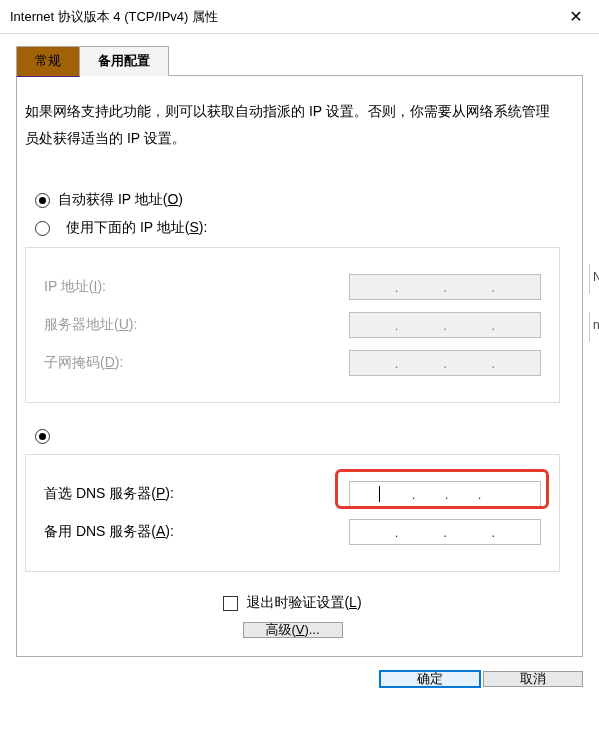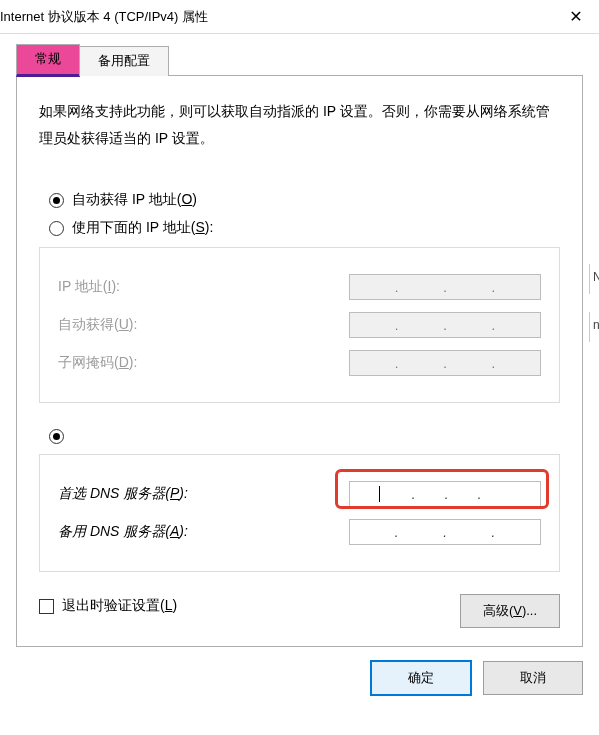--- a/index.html
+++ b/index.html
@@ -13,20 +13,21 @@
     height: 735px;
     overflow: hidden;
     position: relative;
   }
   .titlebar {
     display: flex;
     align-items: center;
     justify-content: space-between;
     height: 34px;
     border-bottom: 1px solid #dcdcdc;
+    padding-left: 10px;
   }
   .titlebar .title { font-size: 13px; }
   .titlebar .close {
     width: 46px;
     height: 34px;
     display: flex;
     align-items: center;
     justify-content: center;
     font-size: 16px;
     cursor: pointer;
@@ -55,29 +56,29 @@
     position: relative;
     z-index: 1;
     cursor: pointer;
     font-size: 13px;
   }
   .tab.inactive {
     background: #f4f4f4;
     margin-bottom: 0;
   }
   .tab.active {
-    background: #ec4899;
-    border-bottom: 3px solid #4c1d95;
+    background: #a16207;
+    border-bottom: 1px solid #4c1d95;
     margin-bottom: -1px;
   }
-  .tab + .tab { margin-left: -1px; }
+  .tab + .tab { margin-left: -1px; font-weight: bold; }
   .tab-panel {
     border: 1px solid #aeaeae;
     border-top: none;
-    padding: 22px 22px 18px 22px;
+    padding: 22px 22px 18px 8px;
   }
   .intro {
     font-size: 14px;
     line-height: 1.9;
     margin-bottom: 40px;
   }
   .radio-row, .check-row {
     display: flex;
     align-items: center;
     margin-bottom: 10px;
@@ -109,21 +110,20 @@
   }
   .underline { text-decoration: underline; }
   .group-fields {
     border: 1px solid #dcdcdc;
     padding: 14px 18px 14px 18px;
     margin: 6px 0 26px 0;
     text-align: right;
   }
   .group-fields.dns {
     margin-bottom: 22px;
-    font-style: italic;
   }
   .field-row {
     display: flex;
     align-items: center;
     justify-content: space-between;
     margin: 12px 0;
   }
   .field-row .label {
     font-size: 14px;
   }
@@ -153,37 +153,38 @@
     border: 3px solid #e23b2e;
     border-radius: 6px;
     padding: 6px 8px;
     position: absolute;
   }
   .bottom-row {
     display: flex;
     align-items: center;
     justify-content: space-between;
     margin-top: 4px;
+    flex-direction: column;
   }
   .btn {
     min-width: 100px;
-    height: 34px;
+    height: 16px;
     border: 1px solid #9e9e9e;
     background: #e8e8e8;
     cursor: pointer;
     font-size: 13px;
     display: inline-flex;
     align-items: center;
     justify-content: center;
     padding: 0 14px;
   }
   .dialog-buttons {
     display: flex;
     justify-content: flex-end;
-    gap: 12px;
+    gap: 3px;
     margin-top: 14px;
   }
   .btn.primary {
     background: #e5f1fb;
     border: 1px solid #0078d7;
     outline: 1px solid #0078d7;
   }
   .side-hint {
     position: absolute;
     right: 0;
@@ -224,41 +225,41 @@
   <div class="tab-panel">
 
     <div class="intro">如果网络支持此功能，则可以获取自动指派的 IP 设置。否则，你需要从网络系统管理员处获得适当的 IP 设置。</div>
 
     <div class="radio-row" style="margin-left:10px;align-items:center;">
       <div class="radio checked"></div>
       <span>
         <span>自动获得 IP 地址(</span><span class="underline">O</span><span>)</span>
       </span>
     </div>
-    <div class="radio-row" style="margin-left:10px;">
+    <div class="radio-row" style="margin-left:10px;gap:8px;">
       <div class="radio"></div>
       <span>
         <span>使用下面的 IP 地址(</span><span class="underline">S</span><span>):</span>
       </span>
     </div>
 
     <div class="group-fields">
       <div class="field-row">
         <span class="label disabled">
           <span>IP 地址(</span><span class="underline">I</span><span>):</span>
         </span>
         <div class="ip-input disabled">
           <span class="ip-dot">.</span>
             <span class="ip-dot">.</span>
             <span class="ip-dot">.</span>
         </div>
       </div>
       <div class="field-row">
         <span class="label disabled">
-          <span>自动获得(</span><span class="underline">U</span><span>):</span>
+          <span>服务器地址(</span><span class="underline">U</span><span>):</span>
         </span>
         <div class="ip-input disabled">
           <span class="ip-dot">.</span>
             <span class="ip-dot">.</span>
             <span class="ip-dot">.</span>
         </div>
       </div>
       <div class="field-row">
         <span class="label disabled">
           <span>子网掩码(</span><span class="underline">D</span><span>):</span>

